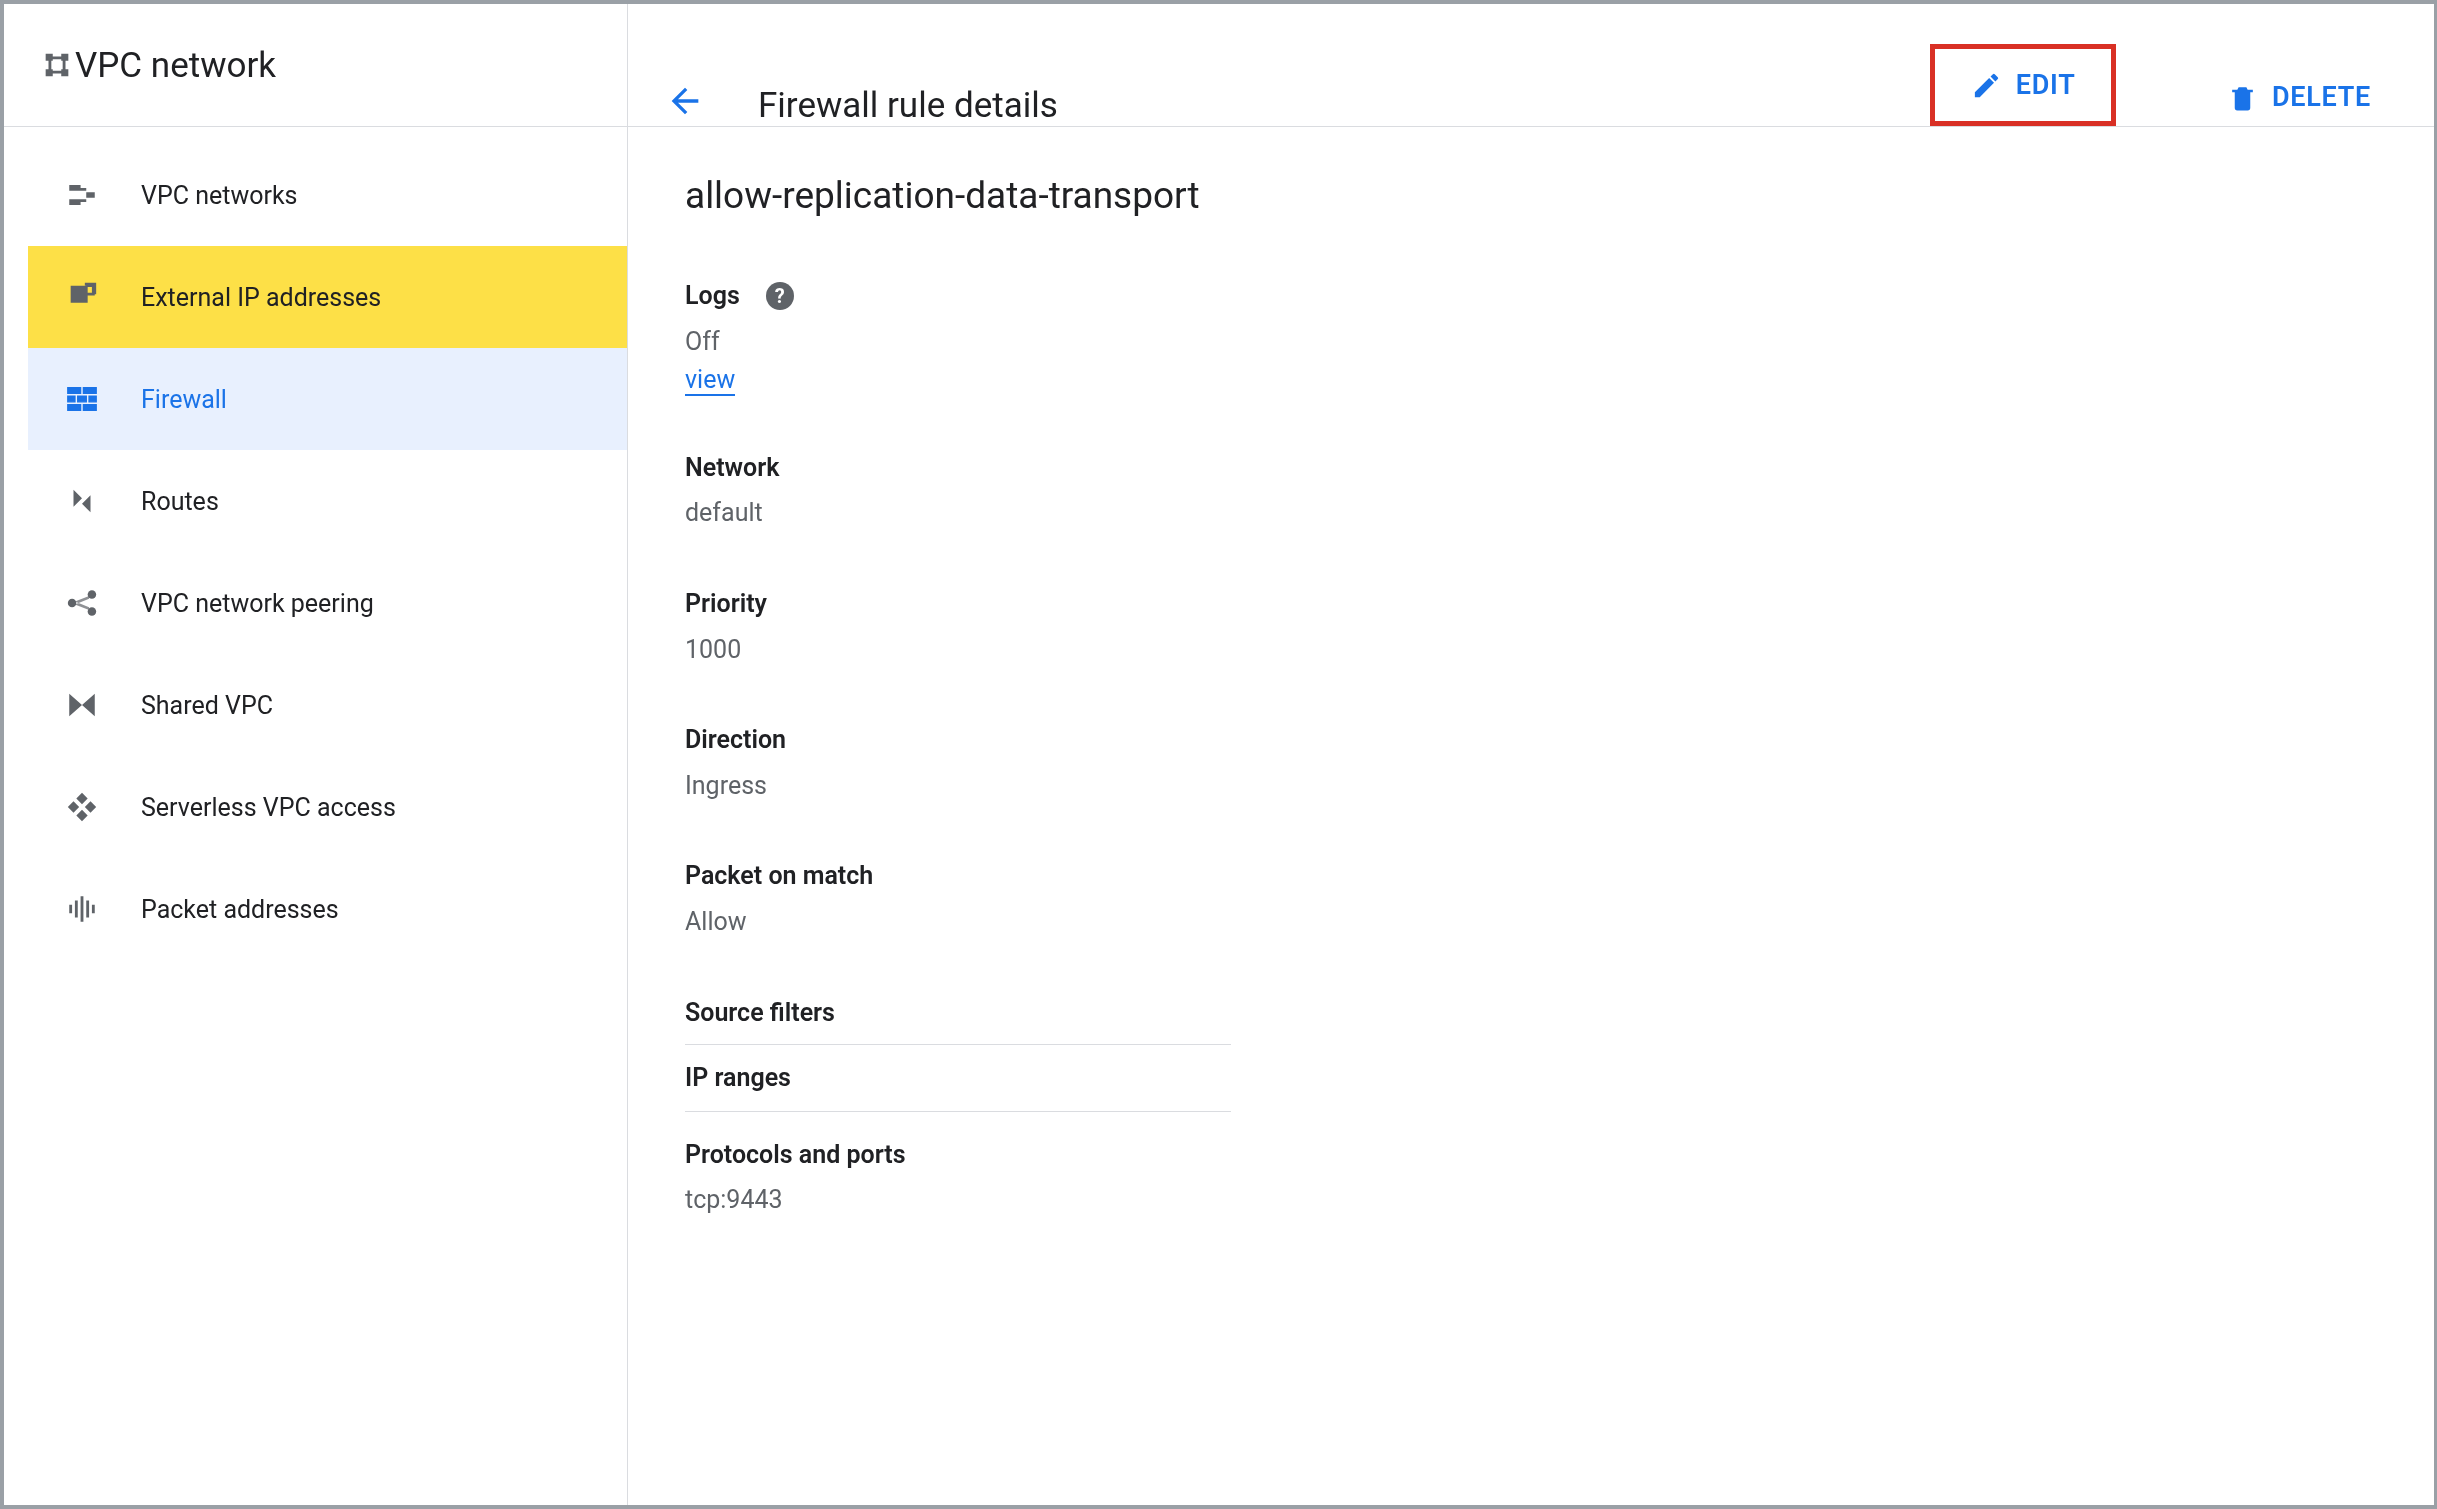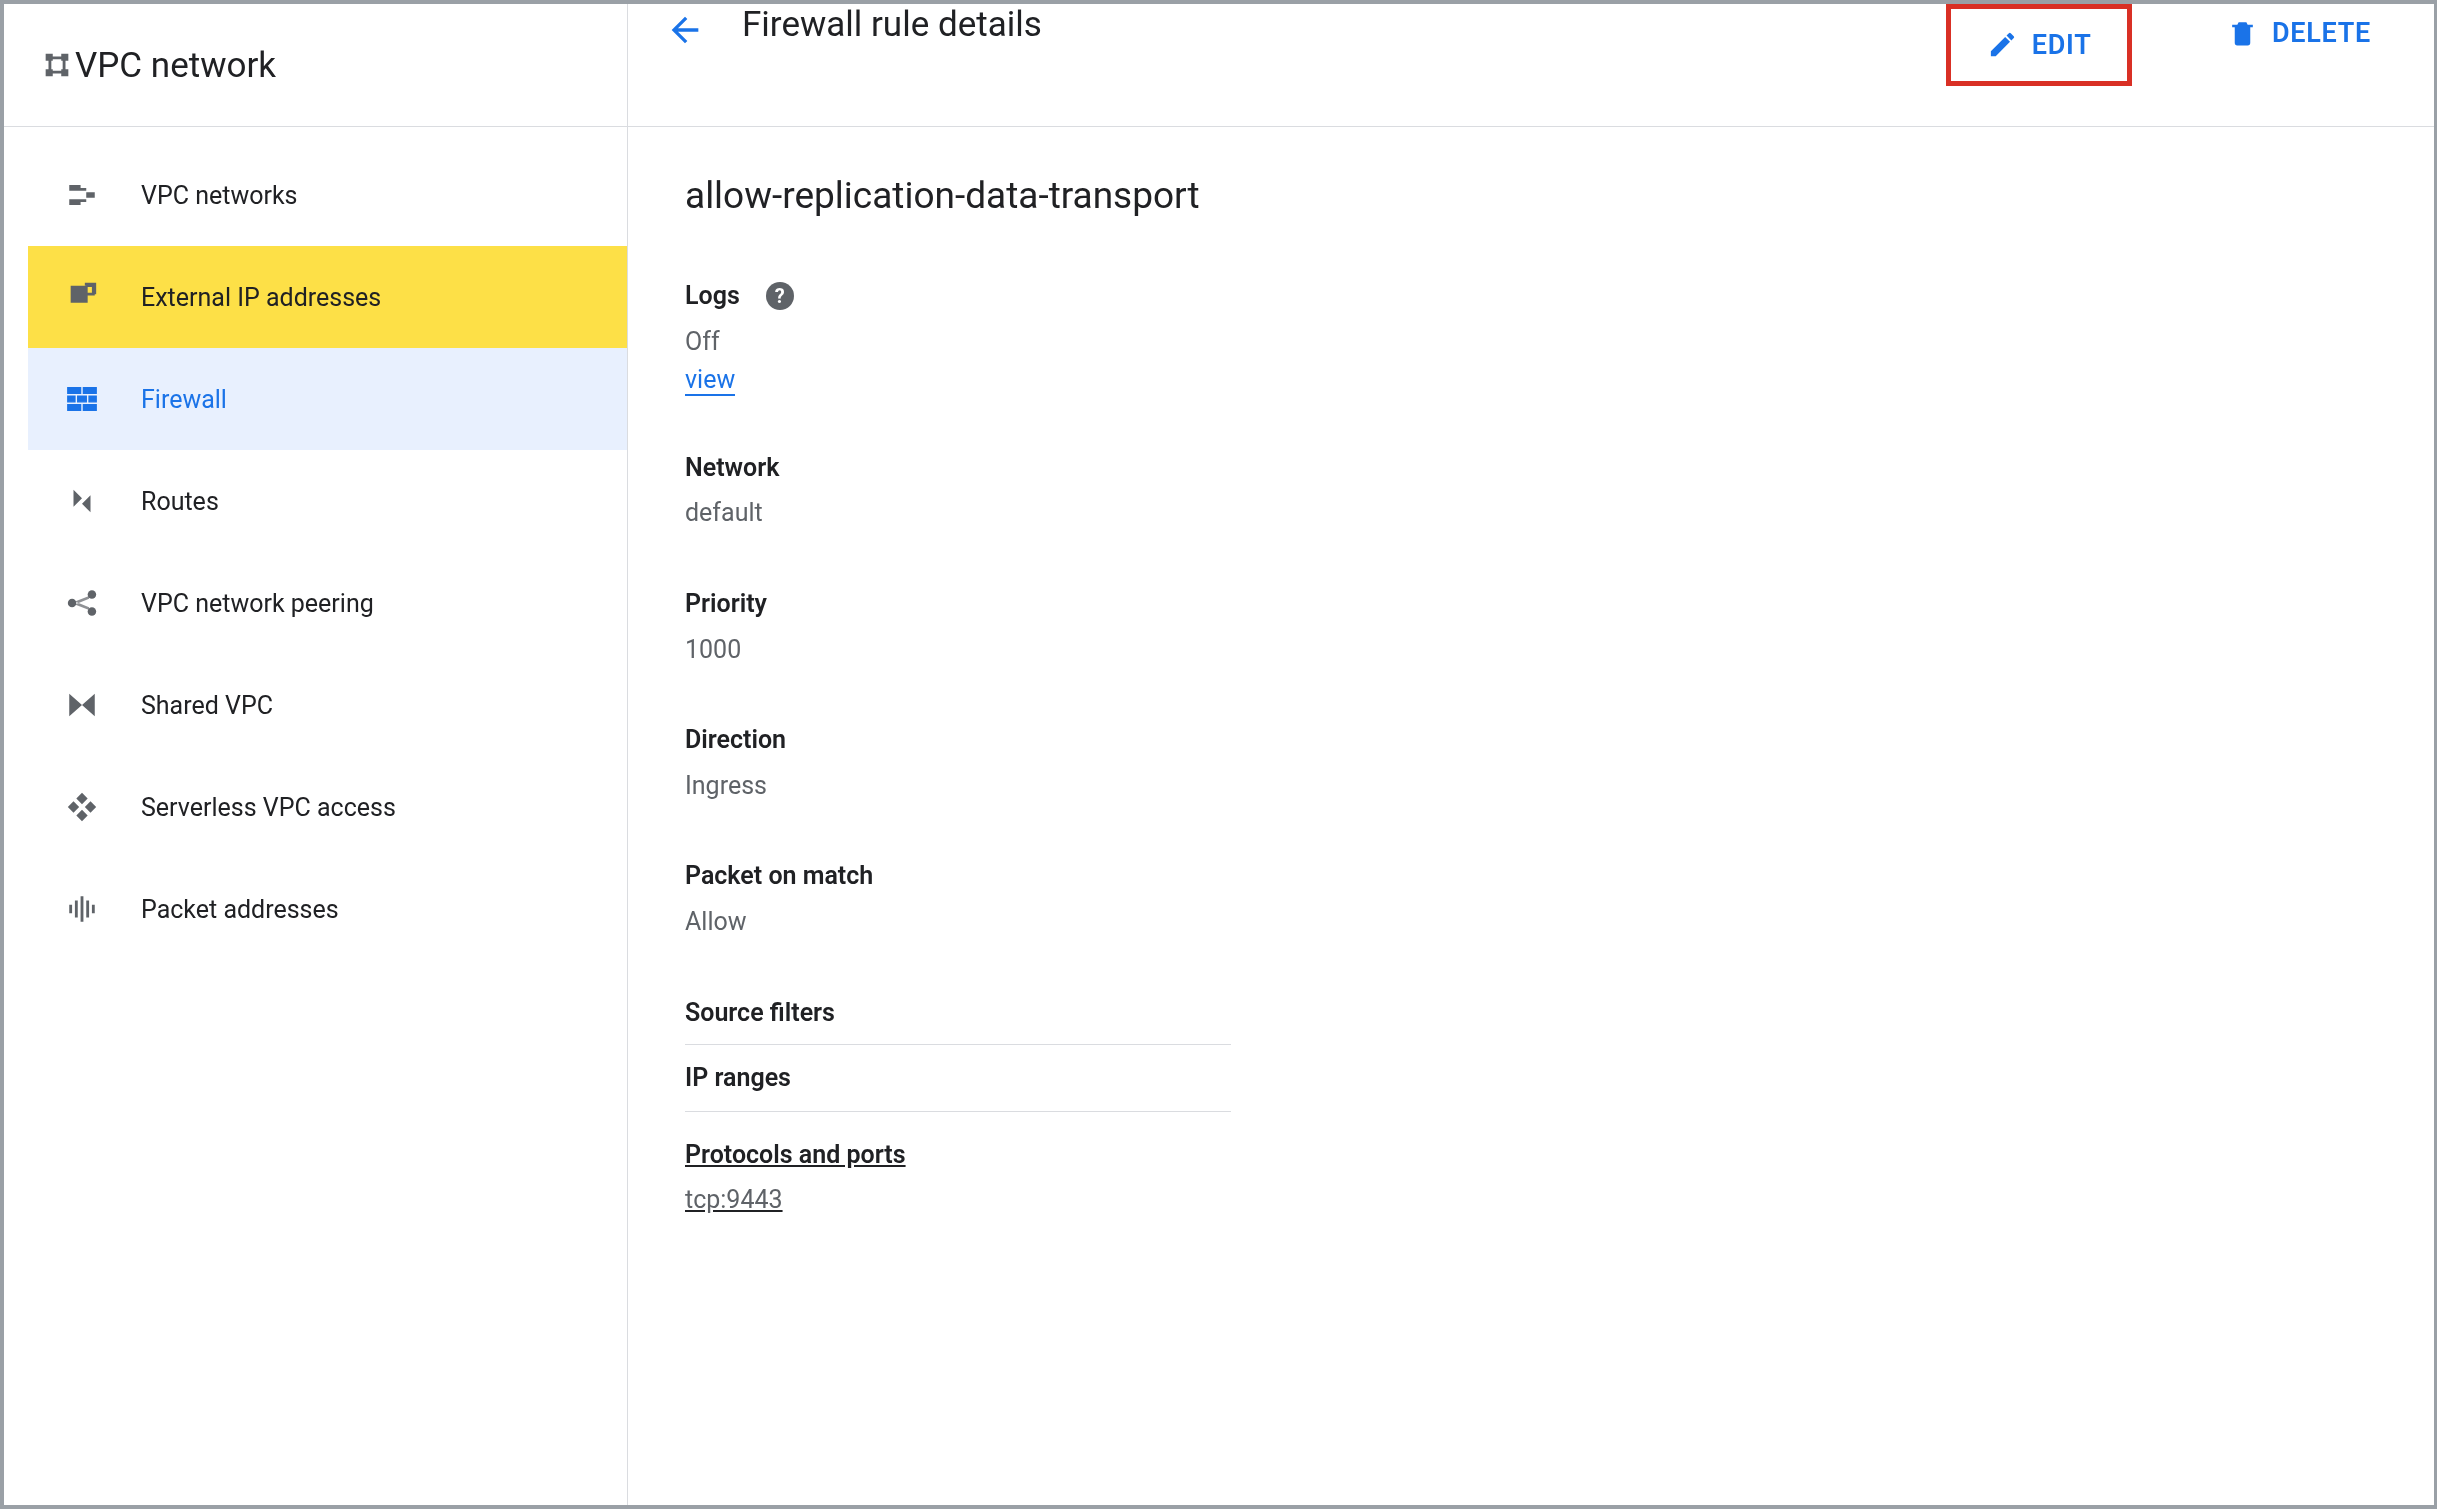--- a/index.html
+++ b/index.html
@@ -73,25 +73,25 @@
   .nav-icon svg { width: 34px; height: 34px; fill: currentColor; }
 
   
   .main {
     flex: 1;
     display: flex;
     flex-direction: column;
   }
   .toolbar {
     display: flex;
-    align-items: flex-start;
+    align-items: flex-end;
     height: 123px;
     border-bottom: 1.4px solid var(--divider);
     padding: 0 43px 0 31px;
-    gap: 32px;
+    gap: 48px;
   }
   .back-btn {
     width: 51px; height: 51px;
     display: inline-flex; align-items: center; justify-content: center;
     color: var(--link);
     cursor: pointer;
     border-radius: 50%;
   }
   .back-btn svg { width: 40px; height: 40px; fill: currentColor; }
   .page-title {
@@ -322,21 +322,21 @@
       <div class="field">
         <div class="field-label">Packet on match</div>
         <div class="field-value">Allow</div>
       </div>
 
       <div class="field" style="margin-bottom:28px;">
         <div class="section-header">Source filters</div>
         <div class="section-divided">IP ranges</div>
       </div>
 
-      <div class="field" style="text-decoration:underline;">
+      <div class="field" style="">
         <div class="field-label">Protocols and ports</div>
         <div class="field-value">tcp:9443</div>
       </div>
     </div>
   </main>
 
 </div>
 
 
 </body></html>

